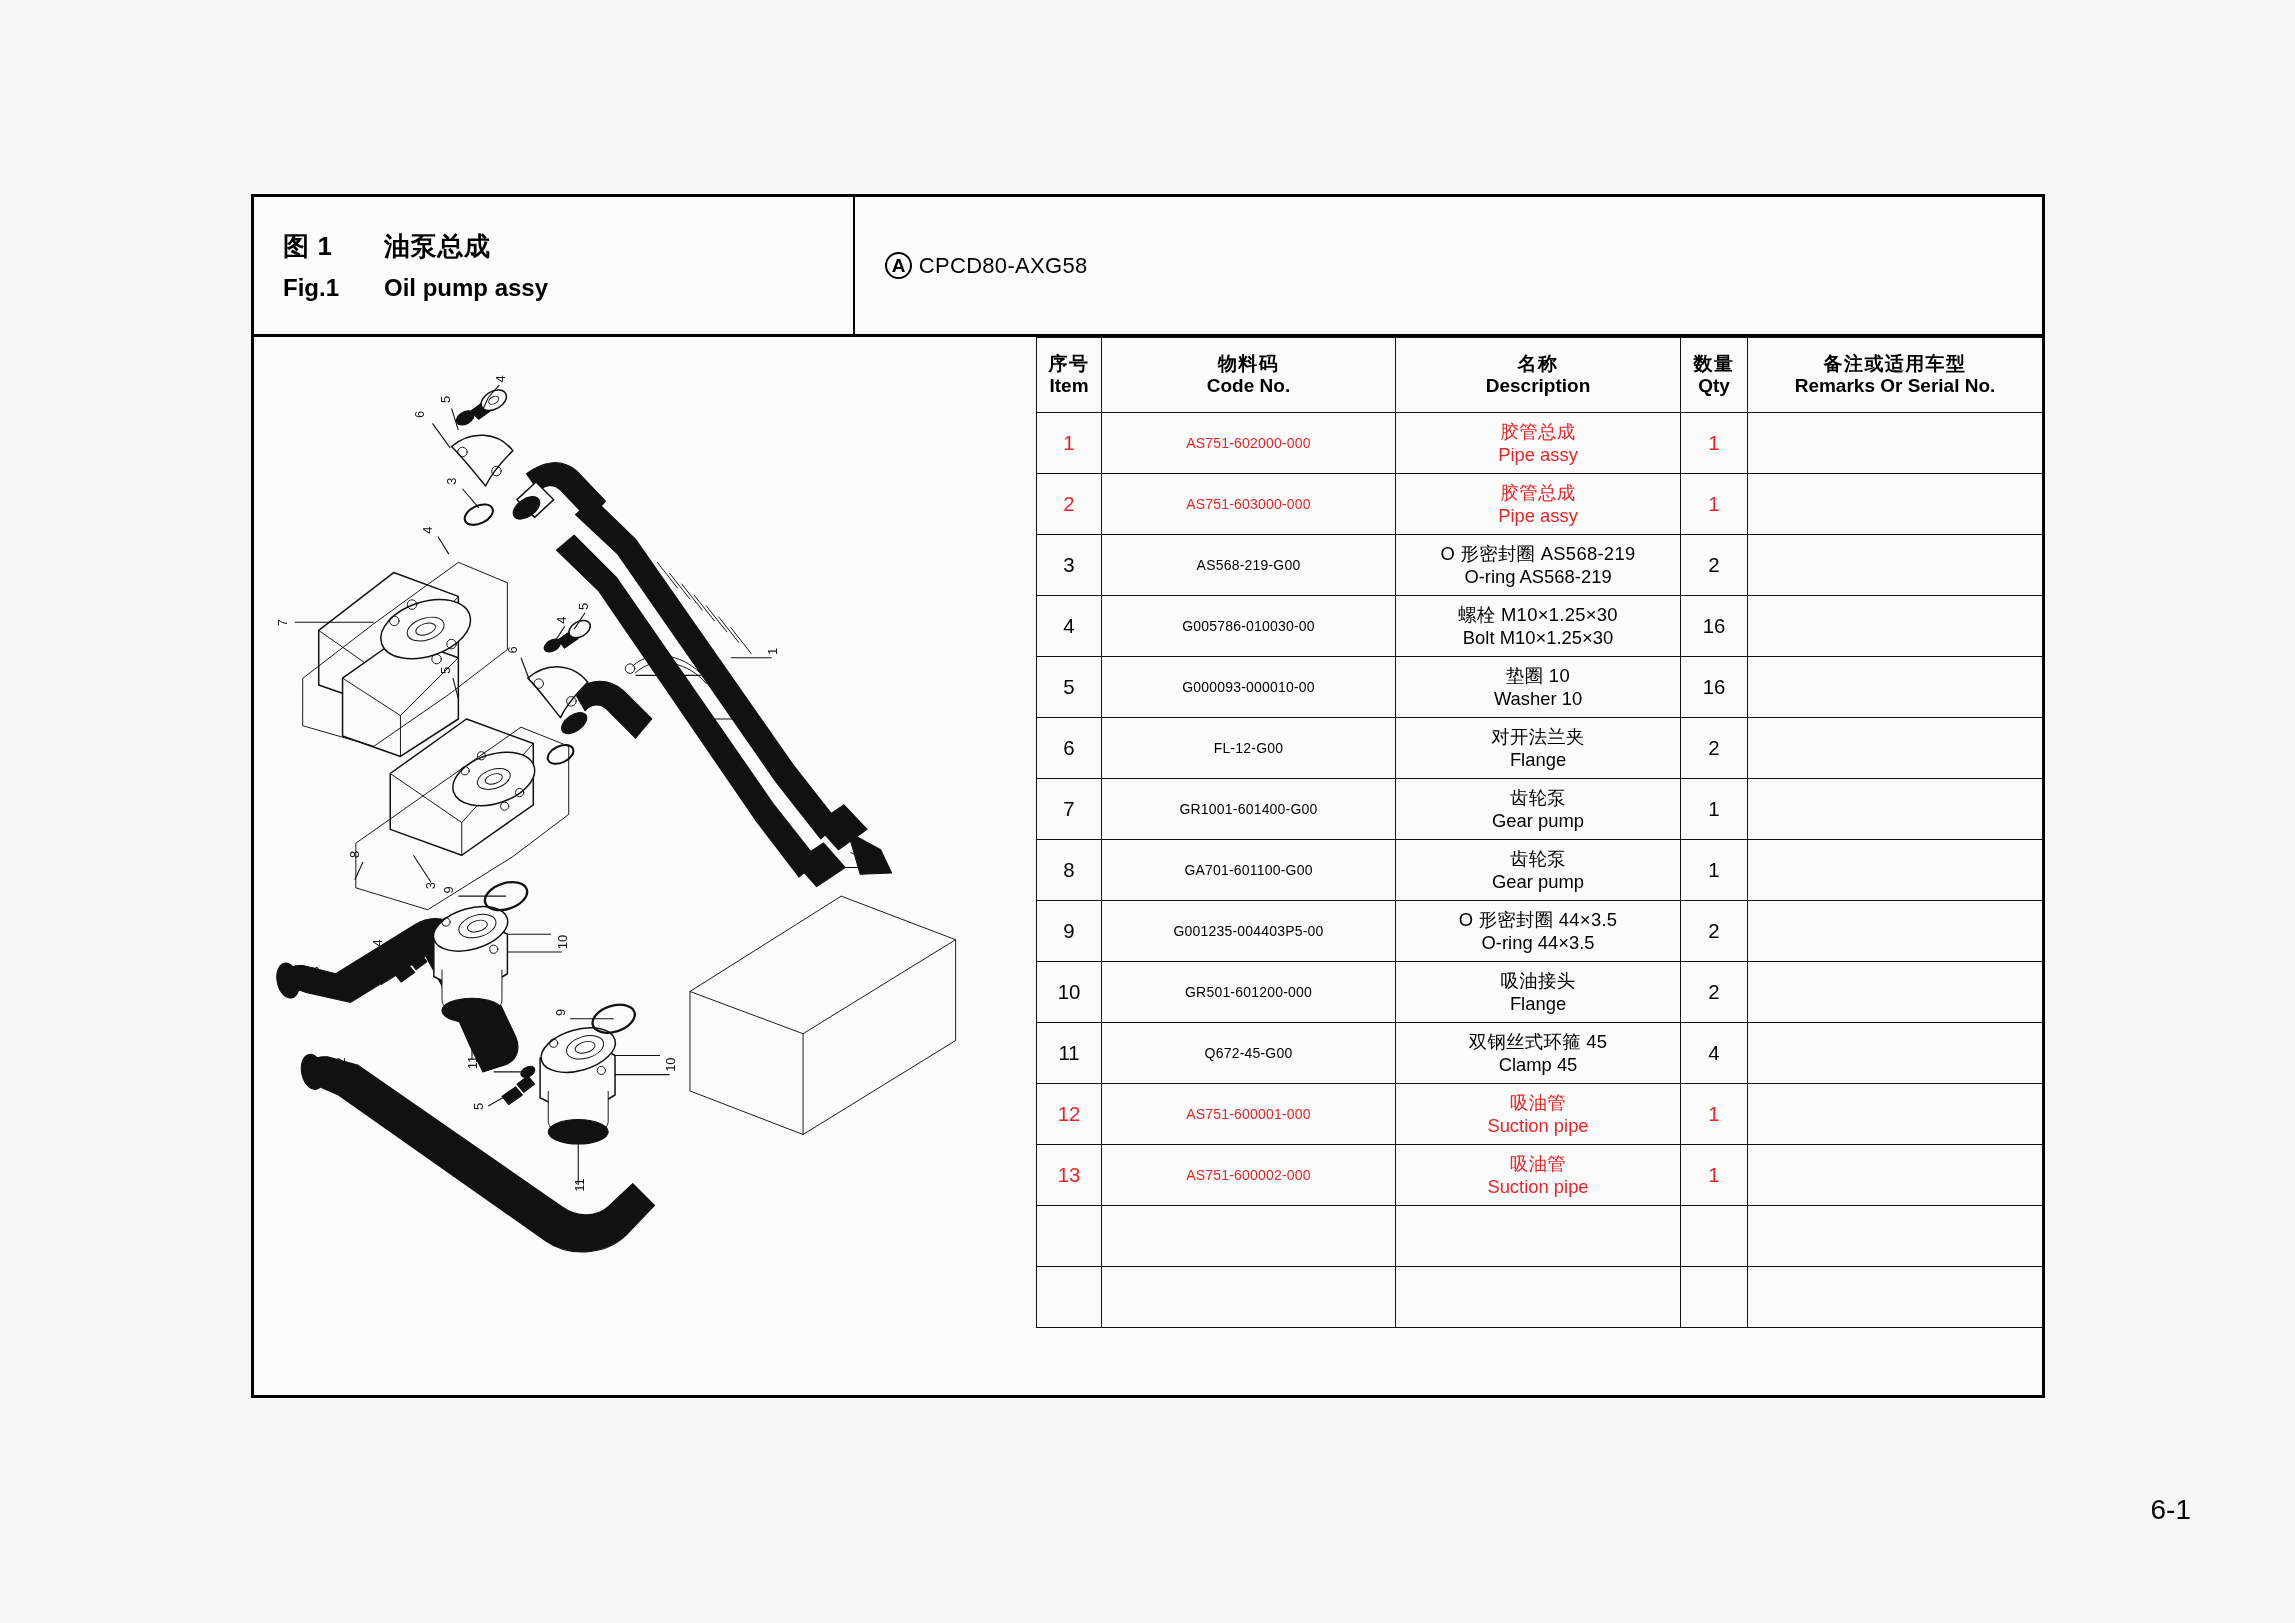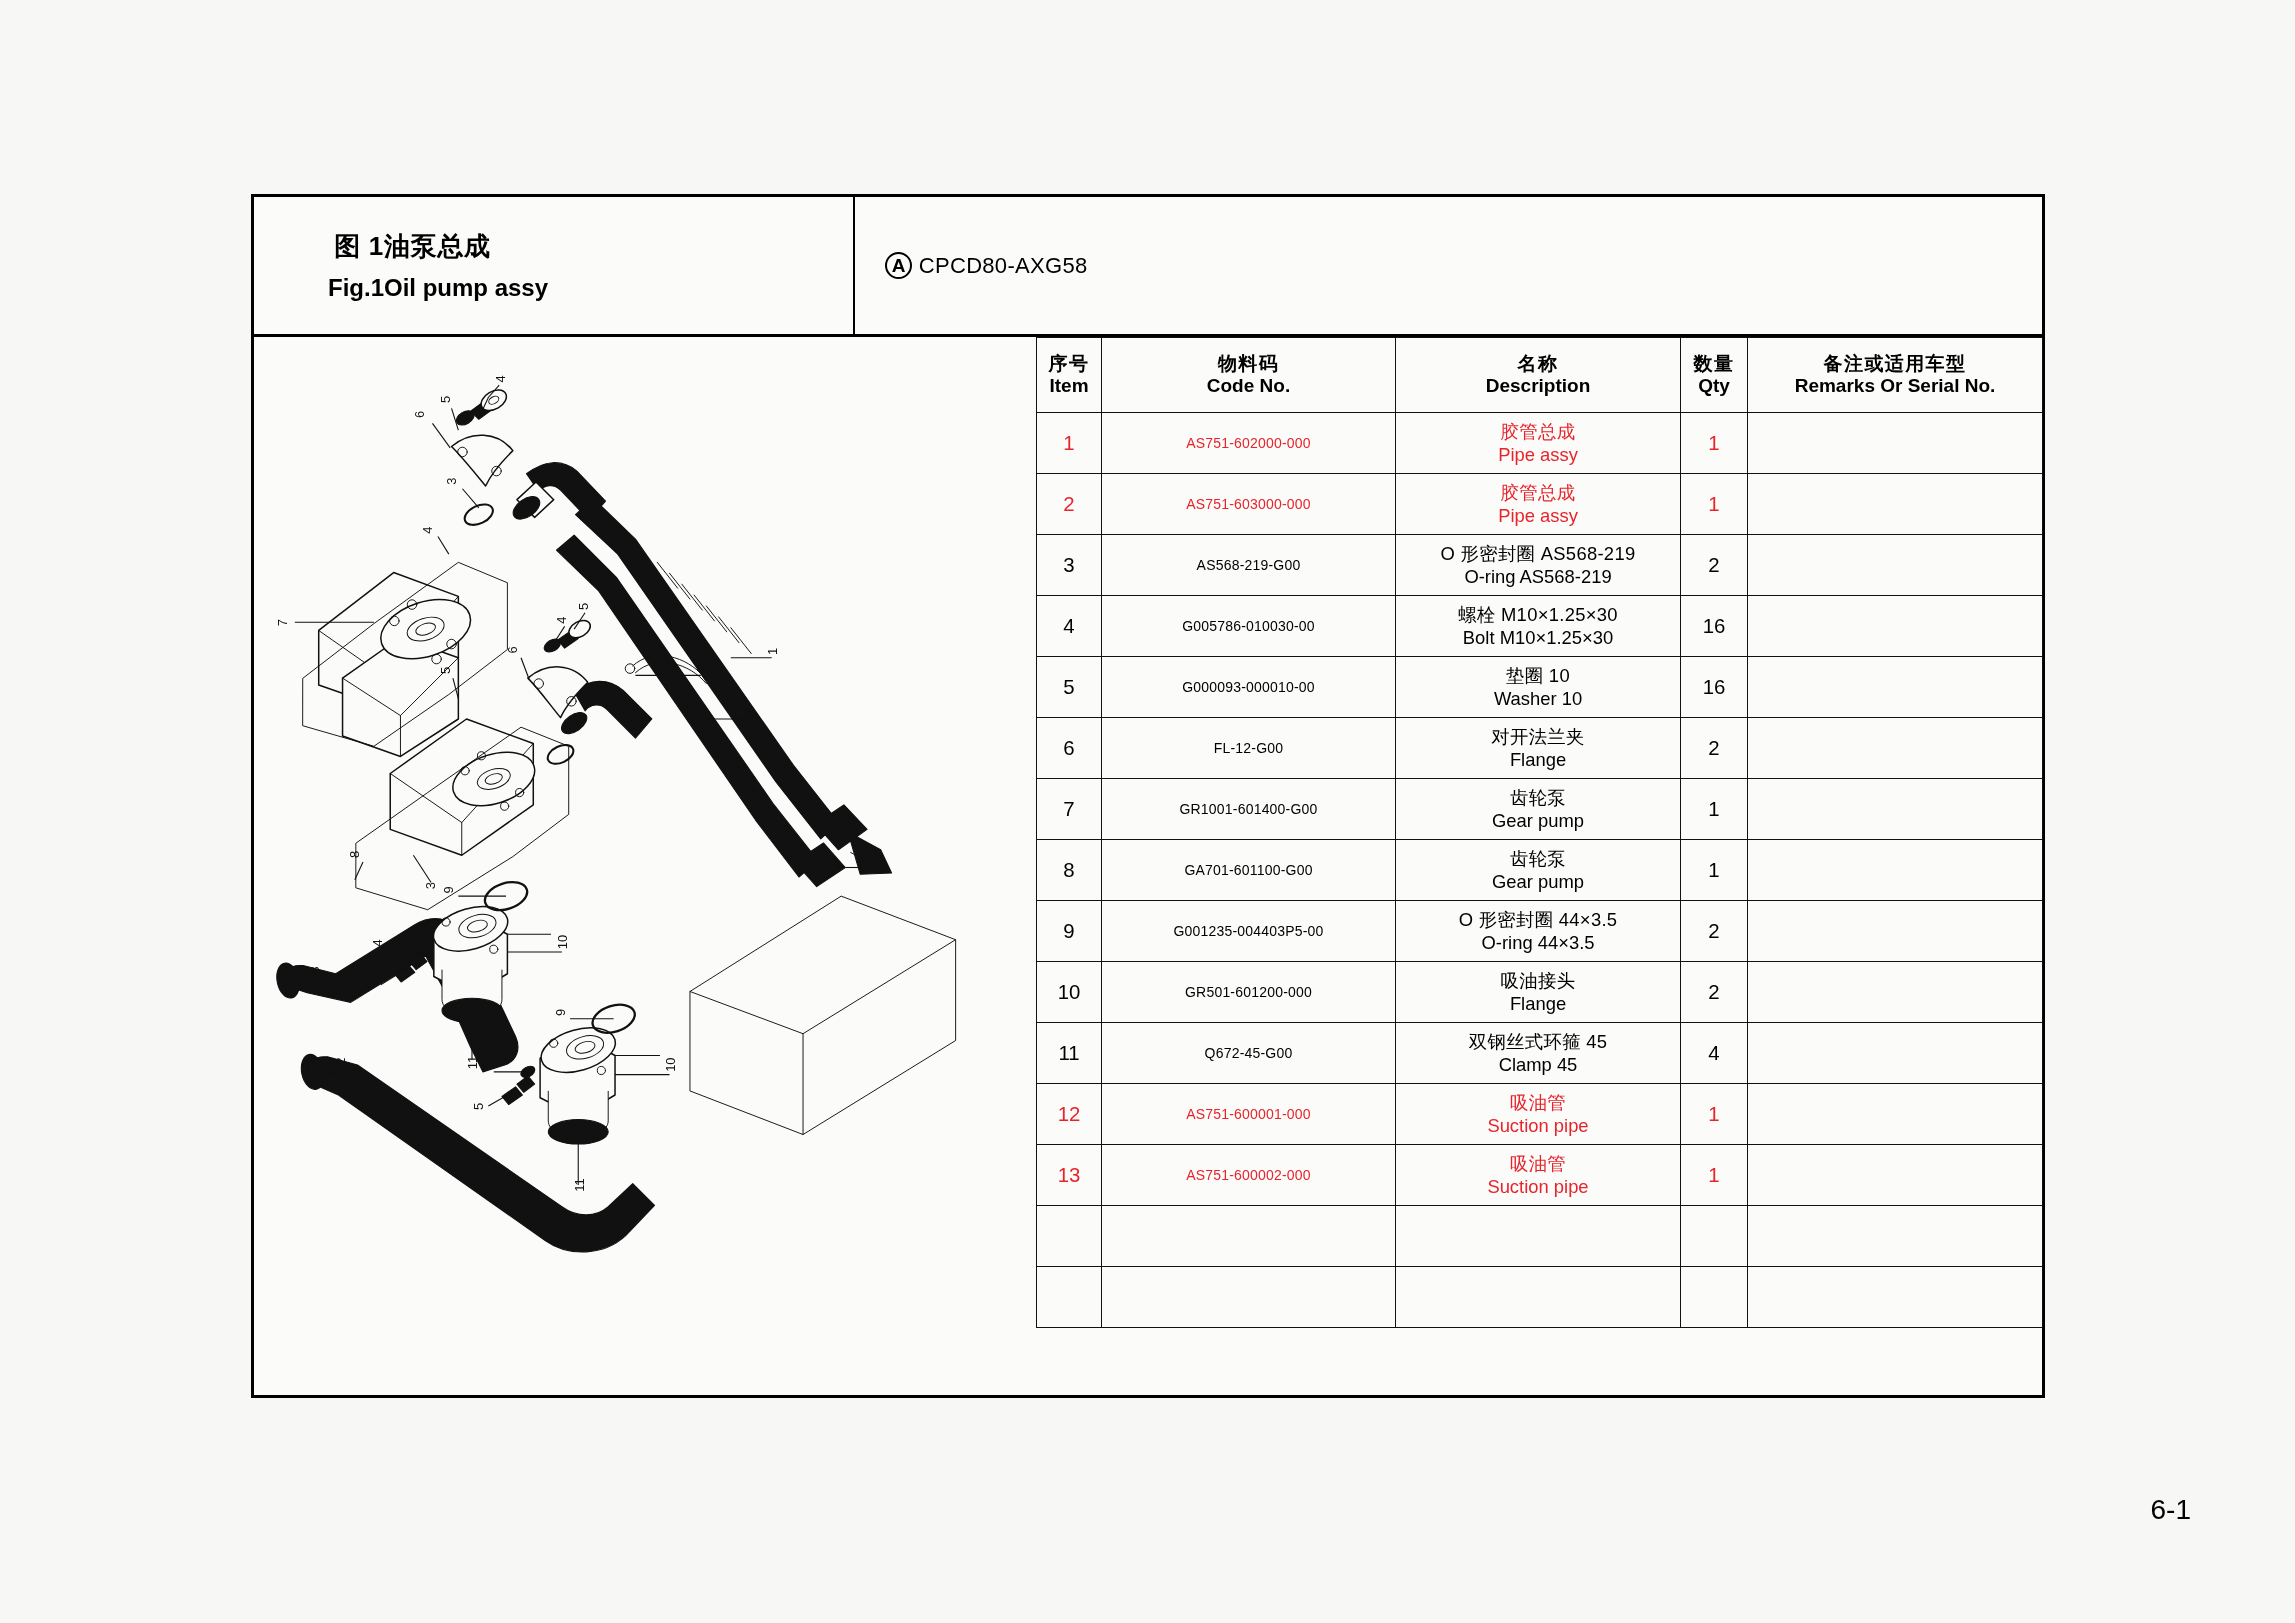--- a/index.html
+++ b/index.html
@@ -40,21 +40,20 @@
     display: flex;
   }
   #fig-title-cell {
     width: 601px;
     box-sizing: border-box;
     border-right: 2.7px solid #000;
     display: flex;
     flex-direction: column;
     justify-content: center;
     padding-left: 29px;
-    text-align: right;
   }
   .fig-line {
     display: flex;
     align-items: baseline;
     white-space: nowrap;
   }
   .fig-line-cn {
     font-size: 26px;
     font-weight: bold;
     letter-spacing: 0.7px;

